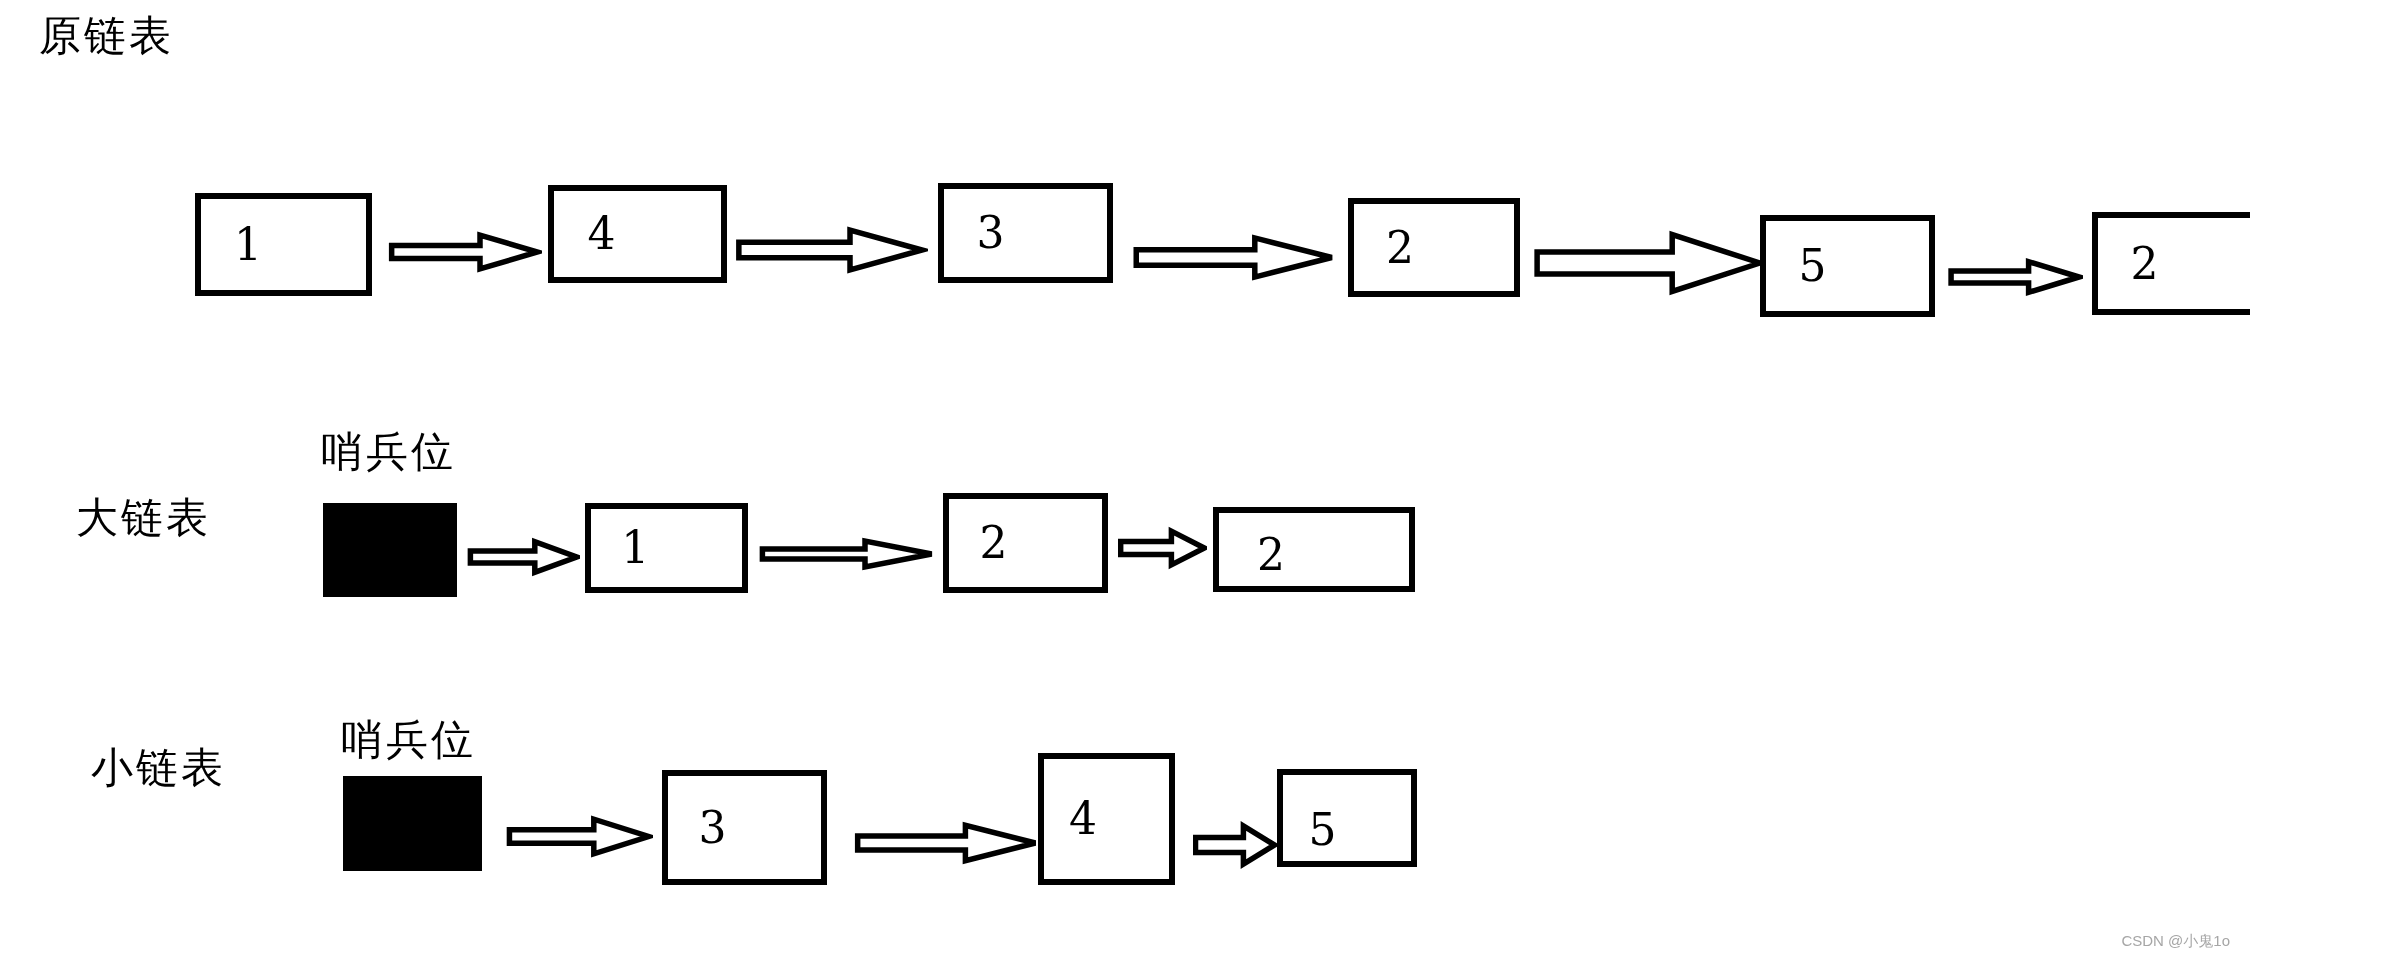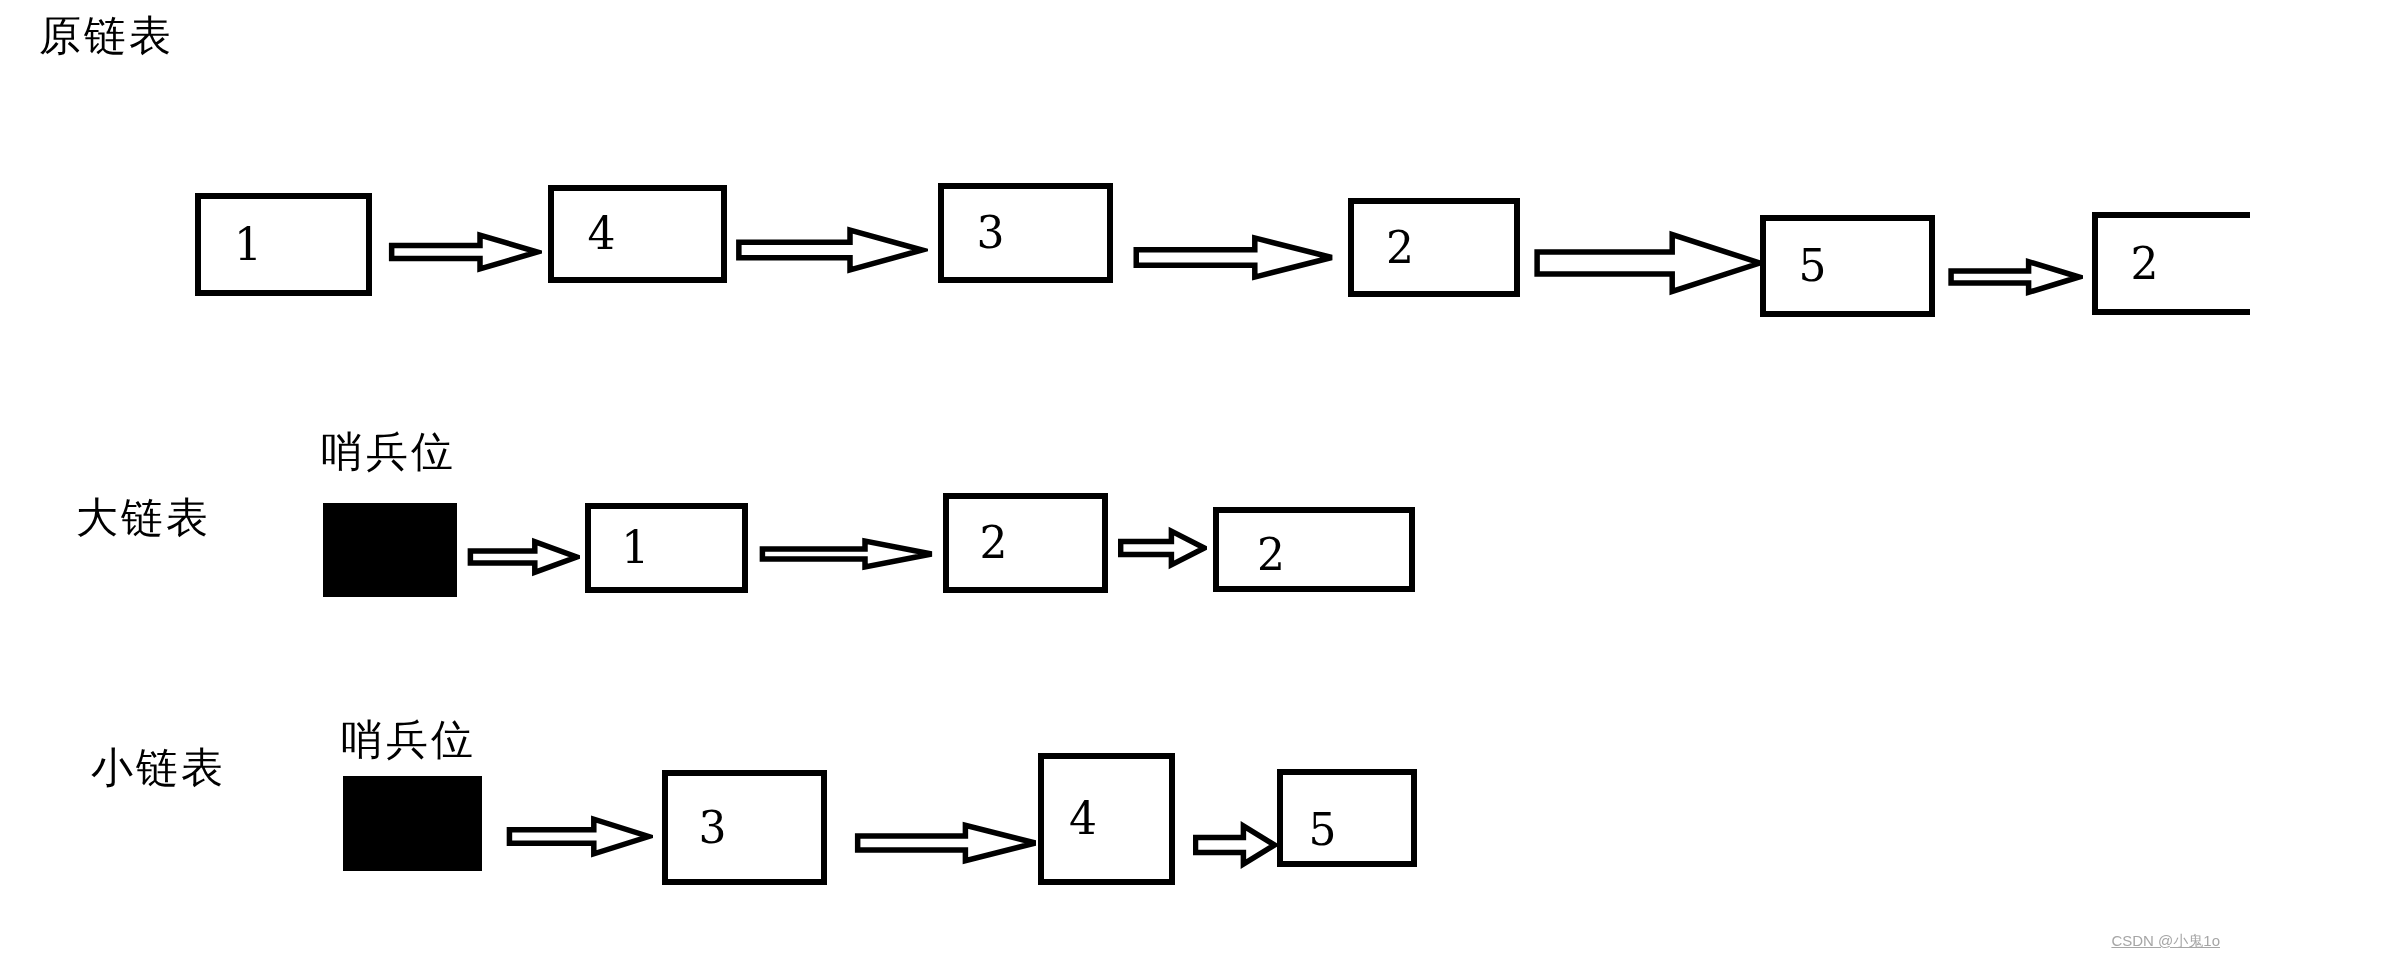--- a/index.html
+++ b/index.html
@@ -125,15 +125,15 @@
     <span class="val">4</span>
   </div>
   <svg class="arrow" style="left:1193px;top:820px;" width="84" height="50">
       <use href="#blockArrow" width="100%" height="100%"></use>
     </svg>
 
   <div class="node low" style="left:1277px;top:769px;width:140px;height:98px;">
     <span class="val">5</span>
   </div>
 
-  <div class="watermark" style="right:30px;top:932px;text-decoration:underline;">CSDN @小鬼1o</div>
+  <div class="watermark" style="right:20px;top:932px;">CSDN @小鬼1o</div>
 
 </div>
 
 </body></html>

